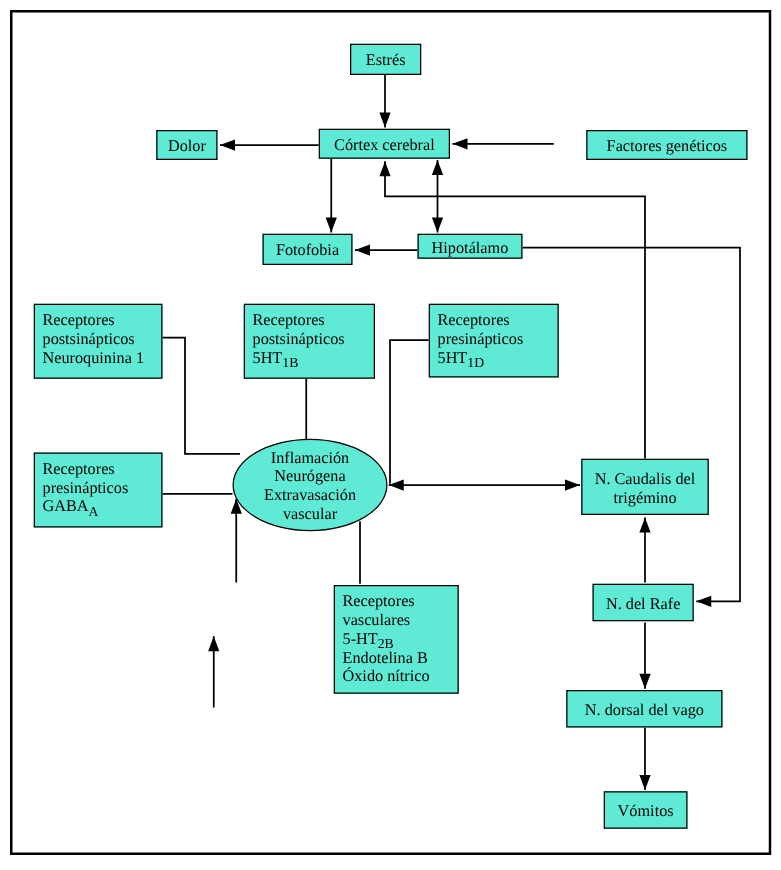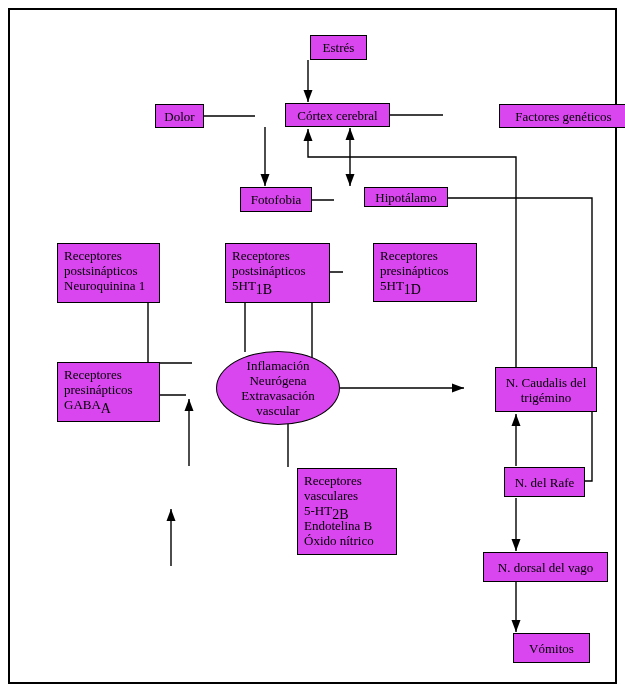--- a/index.html
+++ b/index.html
@@ -6,27 +6,27 @@
   .stage{
     position:relative;width:625px;height:696px;background:#ffffff;
     font-family:"Liberation Serif","DejaVu Serif",serif;
     color:#000;font-size:13px;line-height:15px;overflow:hidden;
   }
   .frame{
     position:absolute;left:8px;top:8px;width:609px;height:676px;
     border:2px solid #000;box-sizing:border-box;
   }
   svg.edges{position:absolute;left:0;top:0;width:625px;height:696px;}
-  .node{position:absolute;box-sizing:border-box;background:#d946ef;margin-left:30px;}
+  .node{position:absolute;box-sizing:border-box;background:#5eead4;}
   .box{border:1px solid #000;}
   .center{display:flex;flex-direction:column;align-items:center;justify-content:center;text-align:center;}
   .leftal{padding:4px 3px 0 6px;}
   .leftal .ln{display:block;white-space:nowrap;}
   .ellipse{border:1px solid #000;border-radius:50%;}
-  sub{font-size:14px;line-height:0;}
+  sub{font-size:11px;line-height:0;}
 </style>
 </head>
 <body>
 
 <div class="stage">
   <div class="frame"></div>
 
   <svg class="edges" id="edges-svg" xmlns="http://www.w3.org/2000/svg" viewBox="0 0 625 696">
       <polyline points="308,60 308,102" fill="none" stroke="#000000" stroke-width="1.4"></polyline>
       <polygon points="308,102 303.5,90 312.5,90" fill="#000000"></polygon>
@@ -136,16 +136,16 @@
 
   <div class="node box center" style="left:474px;top:467px;width:81px;height:30px">
     <span>N. del Rafe</span>
   </div>
 
 
   <div class="node box center" style="left:453px;top:552px;width:125px;height:30px">
     <span>N. dorsal del vago</span>
   </div>
 
-  <div class="node box center" style="left:483px;top:633px;width:77px;height:30px">
+  <div class="node box center" style="left:483px;top:633px;width:67px;height:30px">
     <span>Vómitos</span>
   </div>
 </div>
 
 </body></html>

